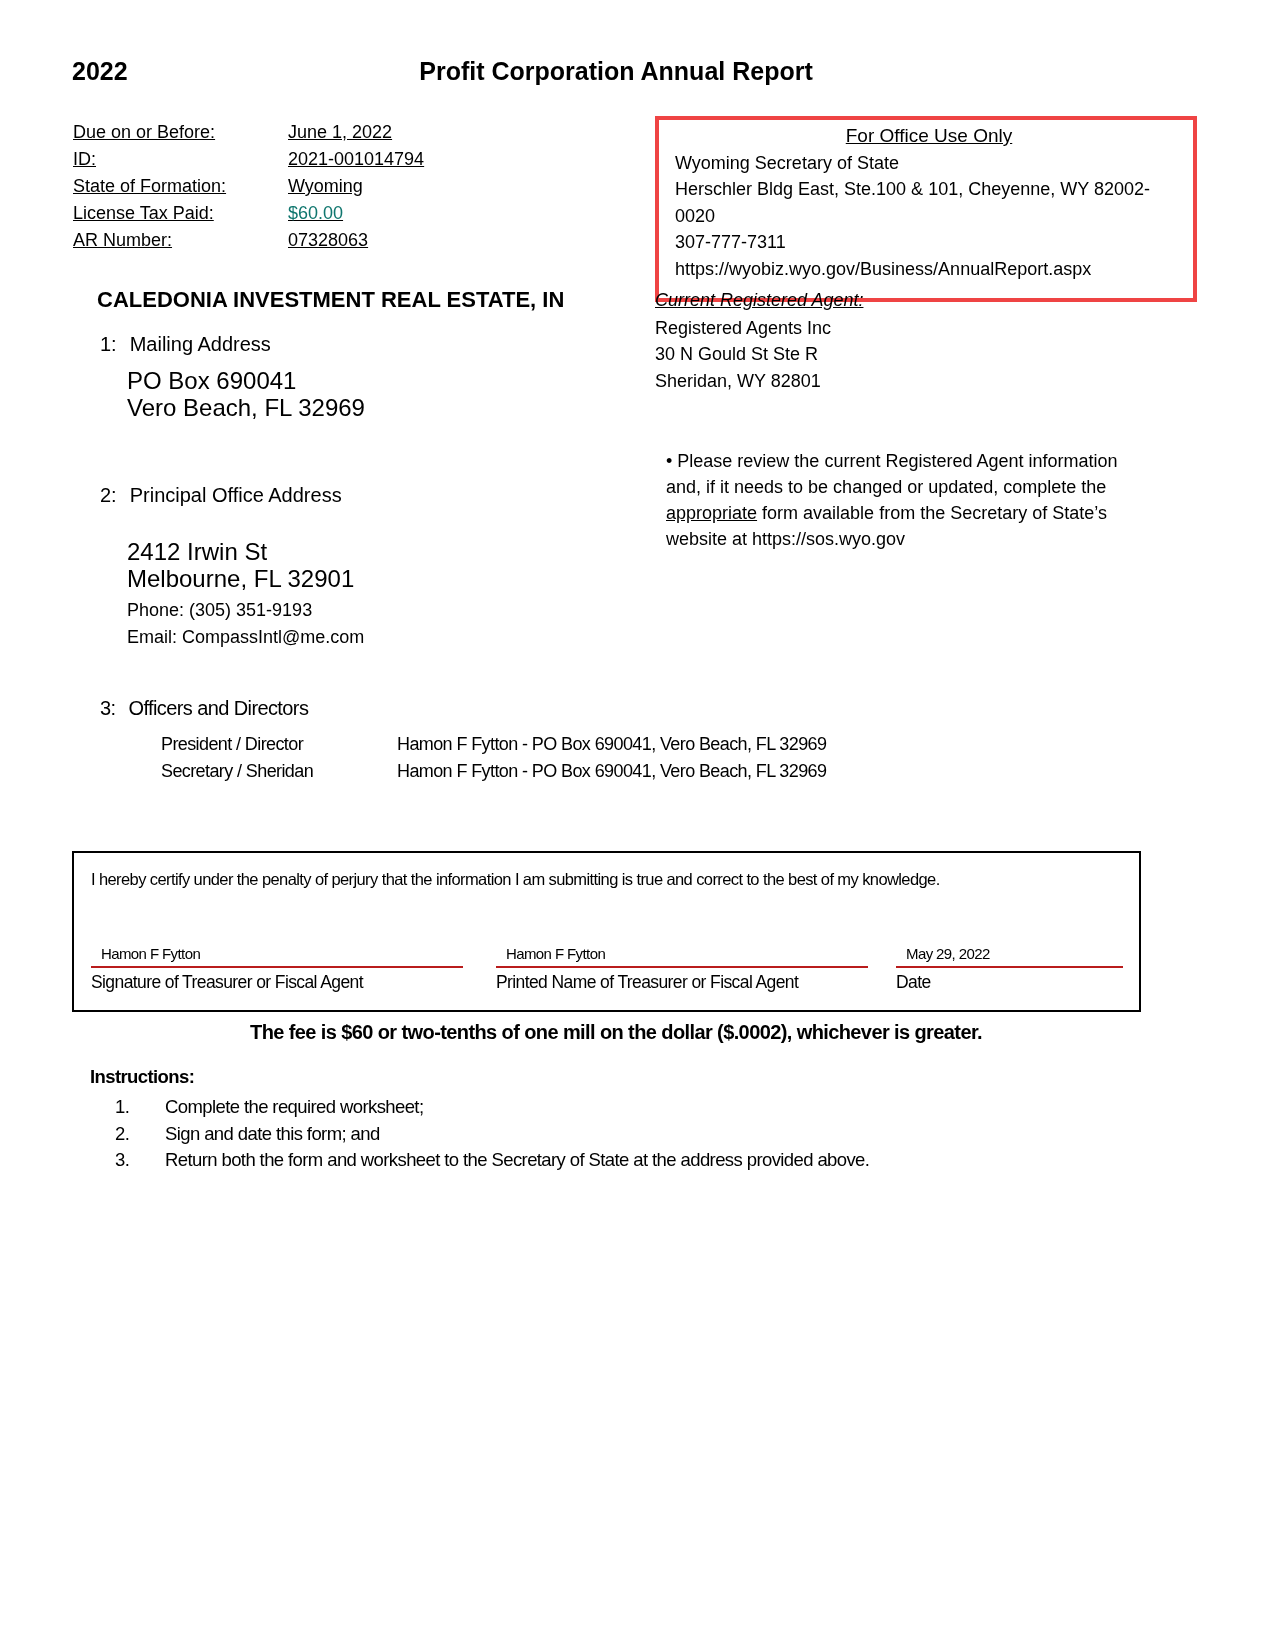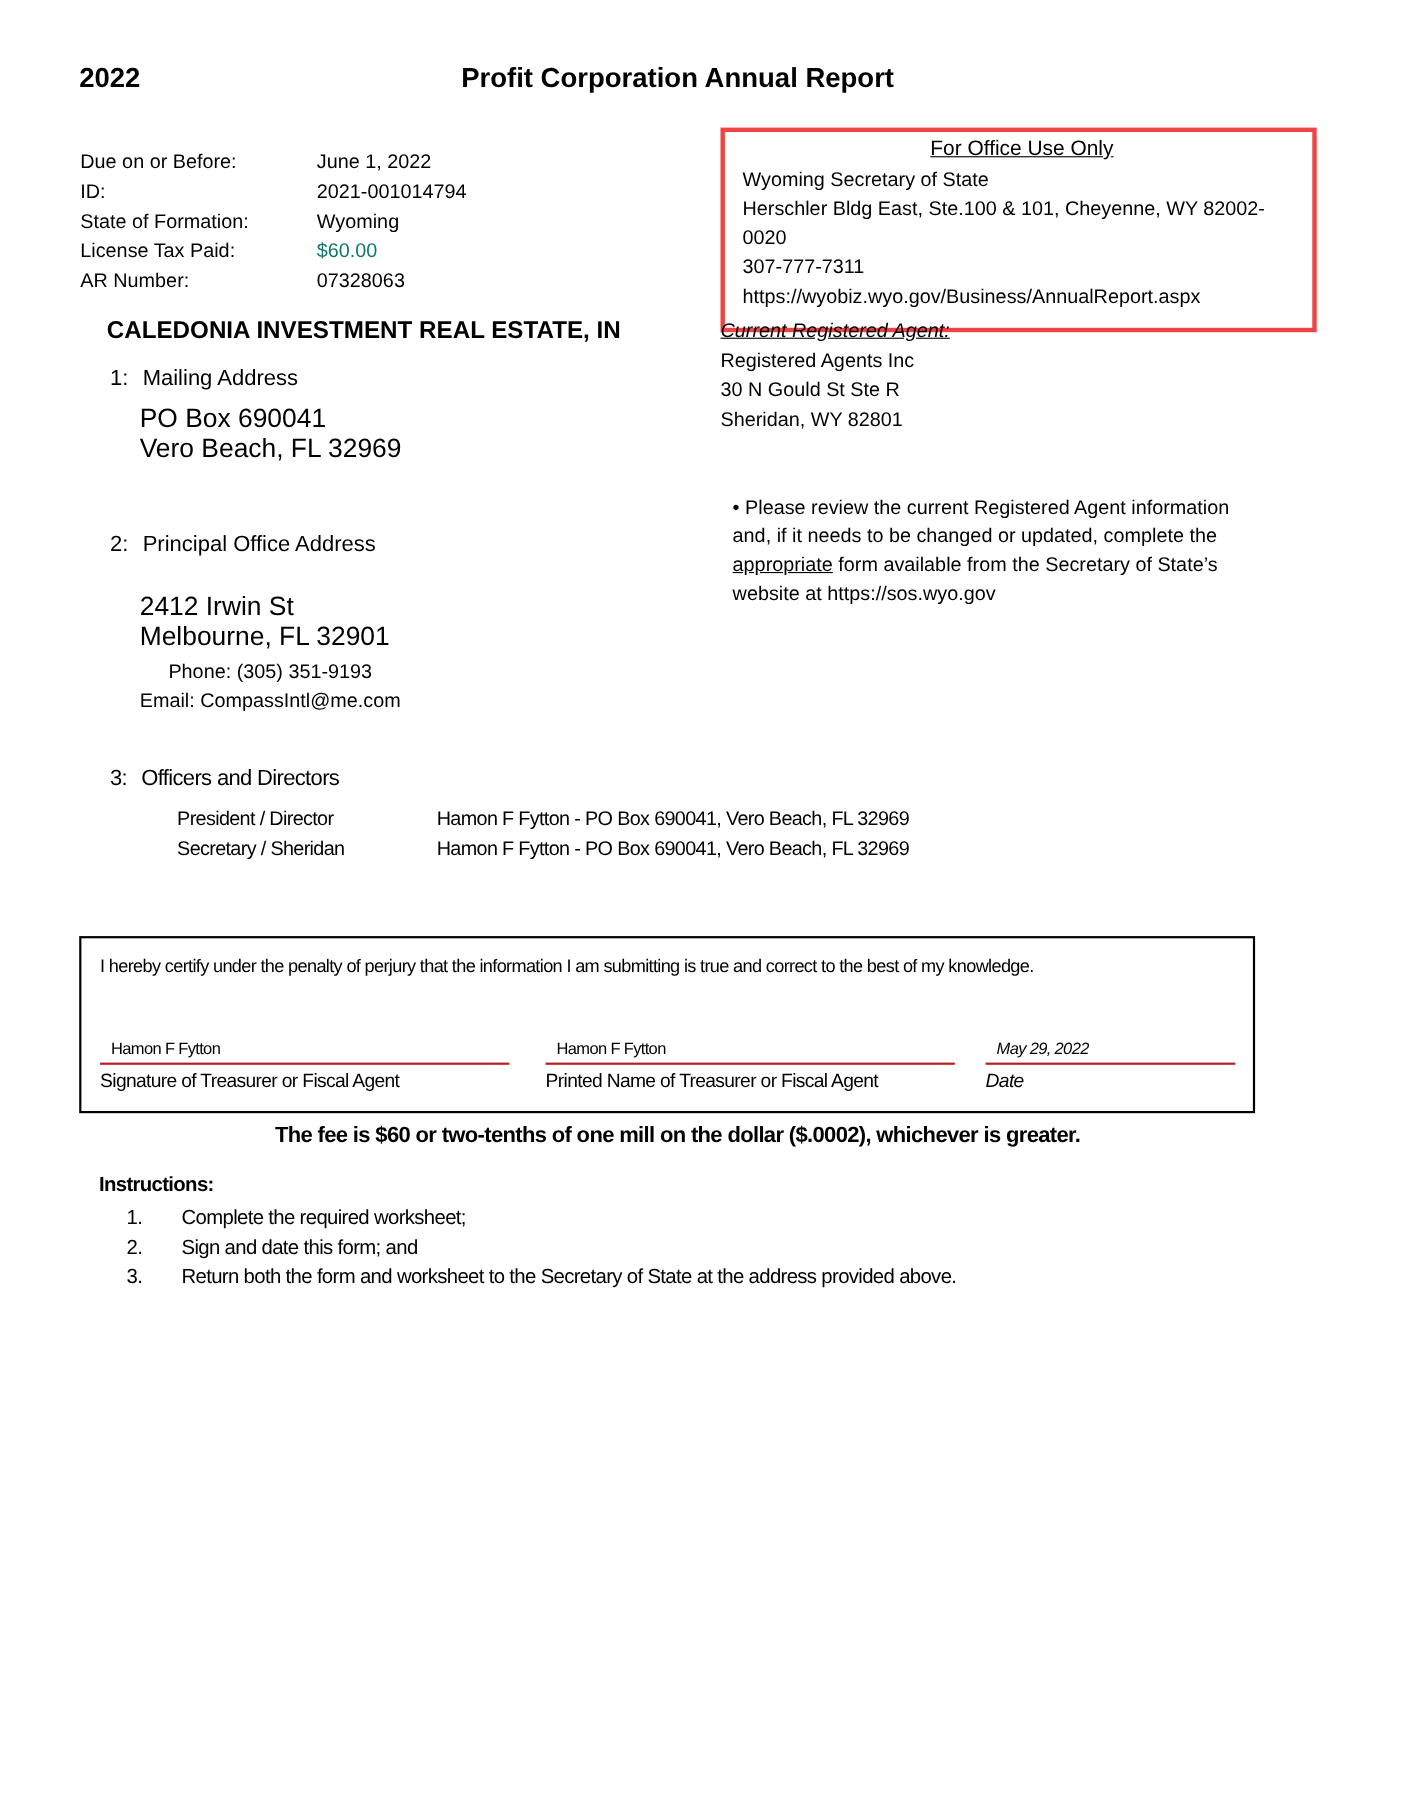--- a/index.html
+++ b/index.html
@@ -11,21 +11,21 @@
     font-family: "Liberation Sans", sans-serif;
     color: #000000;
     overflow: hidden;
   }
   .abs { position: absolute; }
   .narrow { letter-spacing: -0.6px; }
 
   .report-year { left: 72px; top: 57px; font-size: 25px; font-weight: bold; }
   .report-title { left: 21px; top: 57px; width: 1190px; text-align: center; font-size: 25px; font-weight: bold; }
 
-  .filing { left: 73px; top: 134px; font-size: 18px; line-height: 27px; }
+  .filing { left: 73px; top: 119px; font-size: 18px; line-height: 27px; text-decoration: underline; }
   .frow { display: flex; }
   .flabel { width: 215px; }
   .fvalue.red { color: #0f766e; }
 
   .office-box {
     left: 655px; top: 116px; width: 542px; height: 186px;
     border: 4px solid #ef4444; box-sizing: border-box;
     padding: 3px 10px 0 16px;
     font-size: 18px; line-height: 26.5px;
   }
@@ -42,39 +42,39 @@
 
   .section-heading { font-size: 20px; }
   .section-heading .sec-num { margin-right: 13px; }
   .sec1 { left: 100px; top: 333px; }
   .sec2 { left: 100px; top: 484px; }
   .sec3 { left: 100px; top: 697px; }
 
   .addr { font-size: 24px; line-height: 27px; }
   .addr1 { left: 127px; top: 367px; }
   .addr2 { left: 127px; top: 518px; margin-top: 20px; }
-  .contact { left: 127px; top: 597px; font-size: 18px; line-height: 27px; text-align: center; }
+  .contact { left: 127px; top: 597px; font-size: 18px; line-height: 27px; }
 
   .note { left: 666px; top: 448px; width: 476px; font-size: 18px; line-height: 26px; }
   .note .u { text-decoration: underline; }
 
   .officers { left: 127px; top: 731px; font-size: 18px; line-height: 27px; margin-left: 34px; }
   .orow { display: flex; }
   .orole { width: 236px; }
 
   .cert-box {
     left: 72px; top: 851px; width: 1069px; height: 161px;
     border: 2px solid #000; box-sizing: border-box;
     padding: 17px 16px 0 17px;
   }
   .cert-statement { font-size: 16.5px; }
   .sig-row { display: flex; margin-top: 56px; }
   .sig-col1 { width: 372px; }
   .sig-col2 { width: 372px; margin-left: 33px; }
-  .sig-col3 { flex: 1; margin-left: 28px; font-style: italic; }
+  .sig-col3 { flex: 1; margin-left: 28px; }
   .sig-value { padding-left: 10px; padding-bottom: 4px; font-size: 15px; border-bottom: 2px solid #b91c1c; white-space: nowrap; }
   .sig-label { padding-top: 4px; font-size: 17.5px; white-space: nowrap; }
 
   .fee { left: 21px; top: 1021px; width: 1190px; text-align: center; font-size: 20px; font-weight: bold; }
 
   .instructions-heading { left: 90px; top: 1066px; font-size: 18.5px; font-weight: bold; }
   .instr-list { left: 90px; top: 1094px; font-size: 18.5px; line-height: 26.5px; }
   .irow { display: flex; }
   .inum { width: 75px; padding-left: 25px; box-sizing: border-box; }
 </style>

